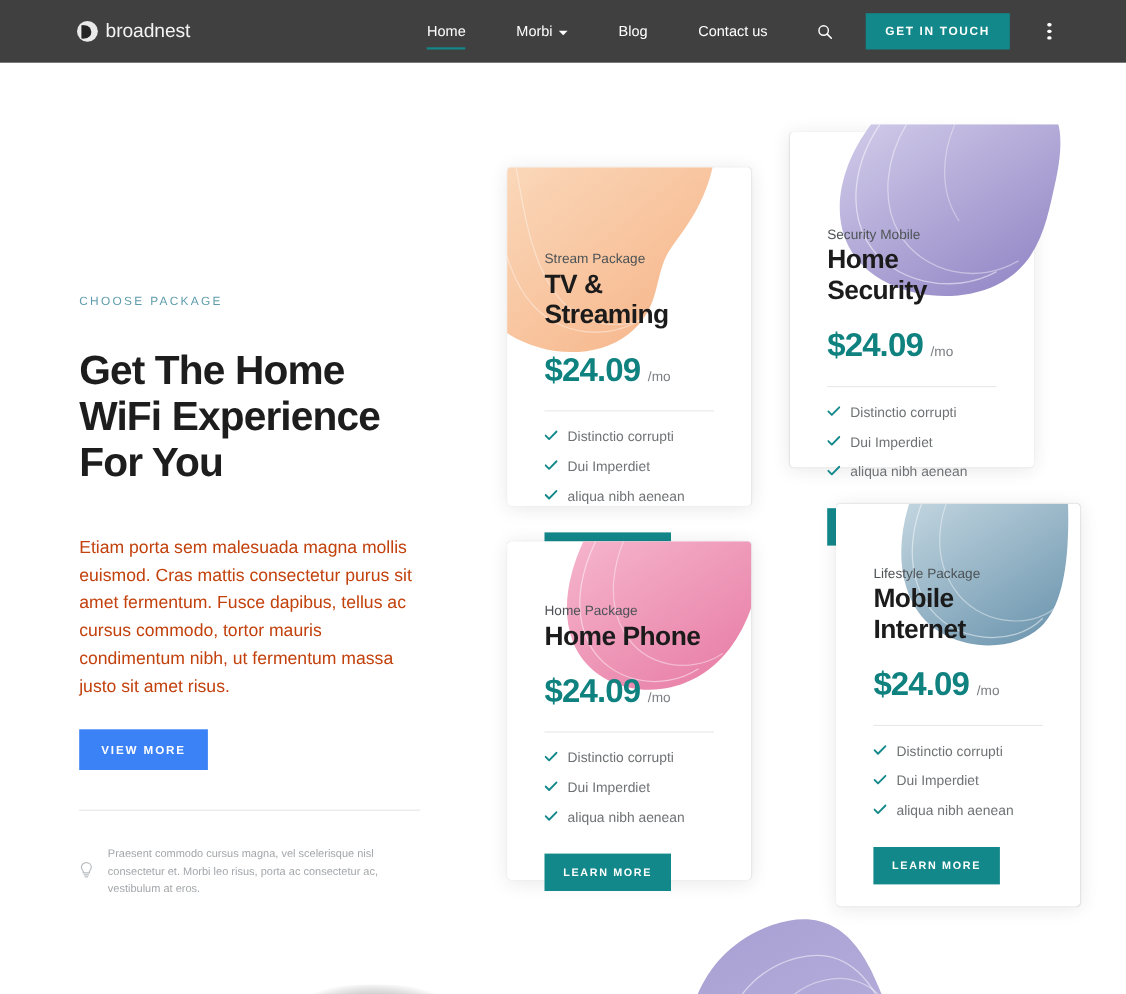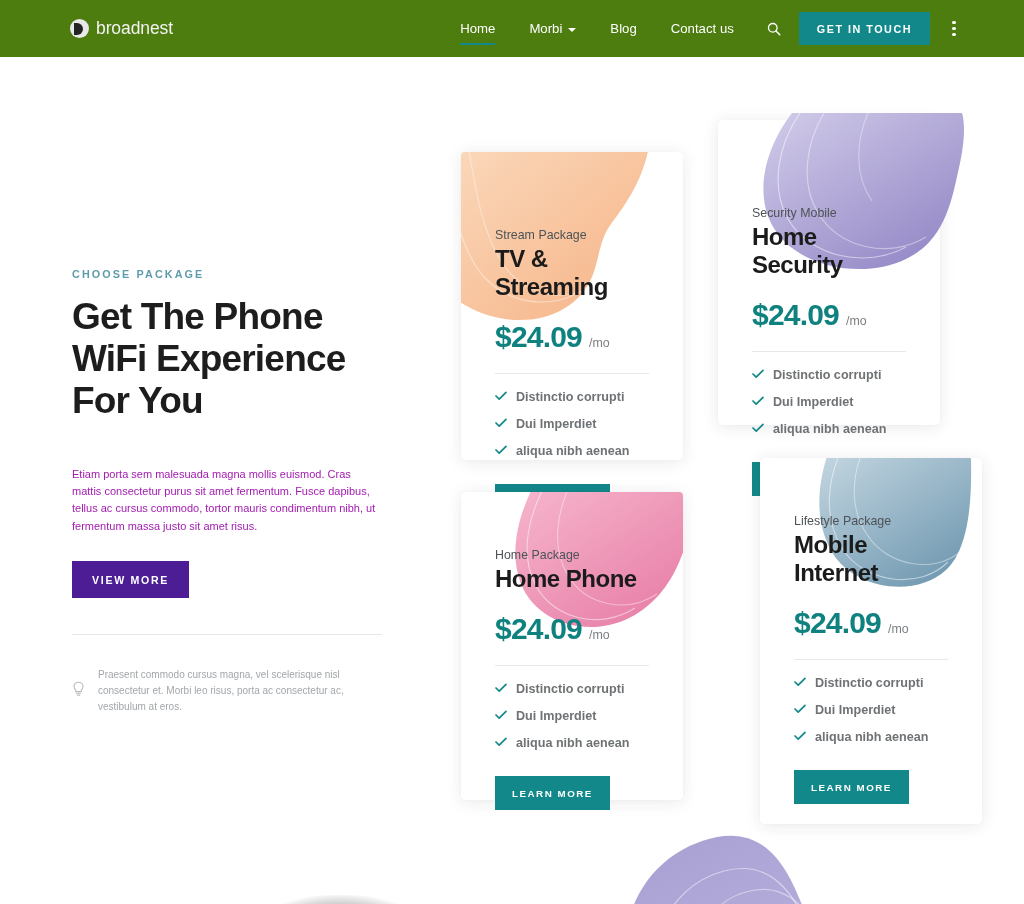--- a/index.html
+++ b/index.html
@@ -10,21 +10,21 @@
     background: #ffffff;
     font-family: "Liberation Sans", "DejaVu Sans", sans-serif;
   }
 
   
   .header {
     position: absolute;
     top: 0; left: 0;
     width: 1024px;
     height: 57px;
-    background: #4d7c0f;
+    background: #404040;
     display: flex;
     z-index: 40;
   }
   .logo {
     display: flex;
     align-items: center;
     gap: 7px;
     margin-left: 70px;
     cursor: pointer;
   }
@@ -55,21 +55,21 @@
     color: #f3f3f3;
     font-size: 17.5px;
     letter-spacing: -0.1px;
     font-weight: 400;
   }
 
   .nav {
     margin-left: auto;
     display: flex;
     align-items: center;
-    gap: 0;
+    gap: 12px;
     padding-right: 62px;
   }
   .nav-link {
     position: relative;
     color: #ffffff;
     font-size: 13.2px;
     padding: 0 17px;
     line-height: 57px;
     cursor: pointer;
     white-space: nowrap;
@@ -165,41 +165,41 @@
   .left-col {
     position: absolute;
     left: 72px;
     top: 211px;
     width: 310px;
     z-index: 5;
   }
   .eyebrow {
     color: #5f9cab;
     font-size: 10.8px;
-    font-weight: 700;
+    font-weight: 400;
     letter-spacing: 2.1px;
-    margin-bottom: 16px;
+    margin-bottom: 36px;
   }
   .headline {
     font-size: 37px;
     line-height: 1.14;
     font-weight: 700;
     color: #1d1d1d;
     letter-spacing: -0.8px;
     margin-bottom: 26px;
   }
   .body-copy {
-    font-size: 11px;
+    font-size: 16px;
     line-height: 1.58;
-    color: #a21caf;
+    color: #c2410c;
     margin-bottom: 26px;
     margin-top: 43px;
   }
   .view-more {
-    background: #4c1d95;
+    background: #3b82f6;
     color: #ffffff;
     border: none;
     font-family: inherit;
     font-size: 10.6px;
     font-weight: 700;
     letter-spacing: 1.7px;
     padding: 13px 20px 12px;
     cursor: pointer;
   }
   .divider {
@@ -280,21 +280,20 @@
     background: #e8e8e8;
     margin-bottom: 16px;
   }
   .feat {
     display: flex;
     align-items: center;
     gap: 9px;
     margin-bottom: 13px;
     font-size: 12.6px;
     color: #6f7274;
-    font-weight: bold;
   }
   .check { flex: 0 0 auto; }
   .learn-btn {
     margin-top: 13px;
     background: #12888a;
     color: #ffffff;
     border: none;
     font-family: inherit;
     font-size: 9.8px;
     font-weight: 700;
@@ -363,21 +362,21 @@
       <path d="M62 200 C48 152 70 78 132 62 C186 48 205 95 222 128 C240 162 276 152 310 146" stroke="#ffffff" stroke-opacity="0.5" stroke-width="1.2" fill="none"></path>
       <path d="M96 200 C88 156 108 92 158 82 C202 72 222 112 240 142" stroke="#ffffff" stroke-opacity="0.42" stroke-width="1.2" fill="none"></path>
     </svg>
   </div>
 
   <div class="blob-dark"></div>
 
   <div class="left-col">
 
     <div class="eyebrow">CHOOSE PACKAGE</div>
-    <h1 class="headline">Get The Phone WiFi Experience For You</h1>
+    <h1 class="headline">Get The Home WiFi Experience For You</h1>
     <p class="body-copy">Etiam porta sem malesuada magna mollis euismod. Cras mattis consectetur purus sit amet fermentum. Fusce dapibus, tellus ac cursus commodo, tortor mauris condimentum nibh, ut fermentum massa justo sit amet risus.</p>
     <button class="view-more">VIEW MORE</button>
 
     <div class="divider"></div>
 
     <div class="note">
       <span class="bulb-icon">
         <svg width="13" height="16" viewBox="0 0 13 16" fill="none">
           <path d="M6.5 1.2 C3.9 1.2 2 3.1 2 5.5 C2 7.1 2.9 8.2 3.7 9.1 L3.7 10.6 L9.3 10.6 L9.3 9.1 C10.1 8.2 11 7.1 11 5.5 C11 3.1 9.1 1.2 6.5 1.2 Z" stroke="#b9bdc0" stroke-width="1.1" fill="none"></path>
           <line x1="4.5" y1="12.3" x2="8.5" y2="12.3" stroke="#b9bdc0" stroke-width="1.1" stroke-linecap="round"></line>

